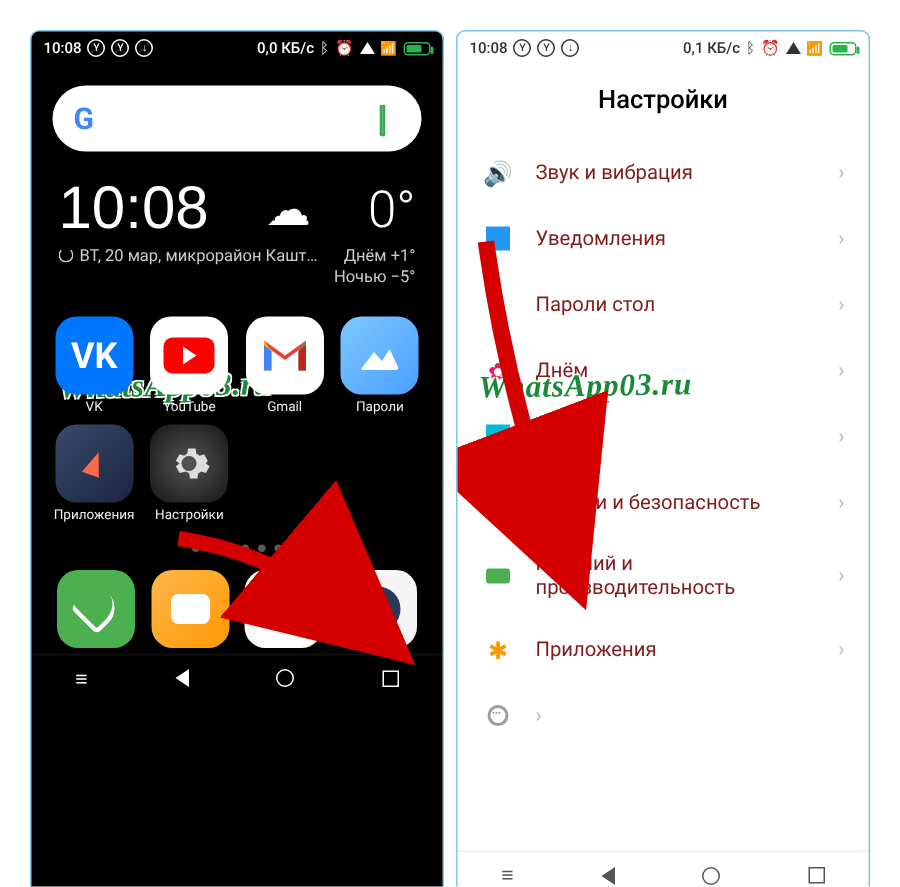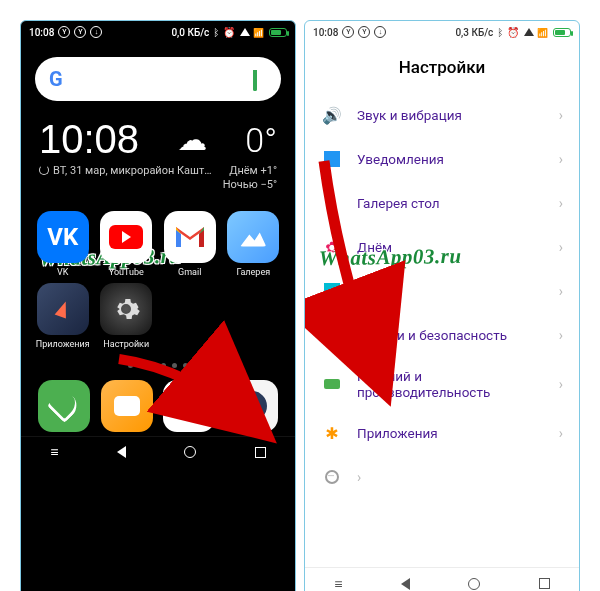--- a/index.html
+++ b/index.html
@@ -105,21 +105,21 @@
   .nav-circ{width:12px;height:12px;border:1.5px solid currentColor;border-radius:50%;}
   .nav-sq{width:11px;height:11px;border:1.5px solid currentColor;}
   .phone.dark .navbar{color:#fff;}
   .phone.light .navbar{color:#555;}
 
   
   .settings-title{text-align:center;font-size:17px;font-weight:500;padding:14px 0 16px;}
   .setting-list{}
   .setting-item{display:flex;align-items:center;padding:11px 16px;gap:14px;}
   .setting-item .sicon-box{width:22px;height:22px;display:flex;align-items:center;justify-content:center;font-size:16px;}
-  .setting-item .slabel{flex:1;font-size:13.5px;color:#4c1d95;}
+  .setting-item .slabel{flex:1;font-size:13.5px;color:#7f1d1d;}
   .setting-item .chev{color:#bbb;font-size:14px;}
   .ic-sound{color:#4caf50;}
   .ic-notif{width:16px;height:16px;background:#2196f3;}
   .ic-home{color:#3f51b5;}
   .ic-wall{color:#e91e63;}
   .ic-theme{width:16px;height:16px;background:#00bcd4;}
   .ic-lock{width:14px;height:16px;border:2px solid #9e9e9e;border-radius:3px;position:relative;}
   .ic-lock::before{content:"";position:absolute;top:-8px;left:2px;width:6px;height:8px;border:2px solid #9e9e9e;border-bottom:none;border-radius:5px 5px 0 0;}
   .ic-power{width:16px;height:10px;background:#4caf50;border-radius:2px;}
   .ic-apps{color:#ff9800;font-size:18px;}
@@ -165,21 +165,21 @@
       <span class="spacer"></span>
       <span class="mic-icon"><span class="m1"></span><span class="m2"></span></span>
     </div>
 
     <div class="clockrow">
       <span class="time">10:08</span>
       <span class="cloud">☁</span>
       <span class="temp">0°</span>
     </div>
     <div class="daterow">
-      <span><span class="refresh-icon"></span><span>ВТ, 31 мар, микрорайон Кашт…</span></span>
+      <span><span class="refresh-icon"></span><span>ВТ, 20 мар, микрорайон Кашт…</span></span>
       <span class="forecast">
         <div>Днём +1°</div>
         <div>Ночью −5°</div>
       </span>
     </div>
 
     <div class="wm" style="left:18px;top:224px;">WhatsApp03.ru</div>
 
     <div class="apps">
       <div class="app">
@@ -198,21 +198,21 @@
               <path fill="#34a853" d="M25 9v13h5V2z"></path>
               <path fill="#4285f4" d="M2 22h5V9L2 5z"></path>
               <path fill="#c5221f" d="M30 5l-5 4v13h5z"></path>
             </svg>
         </div>
         <div class="label">Gmail</div>
       </div>
 
       <div class="app">
         <div class="tile t-gallery"></div>
-        <div class="label">Галерея</div>
+        <div class="label">Пароли</div>
       </div>
       <div class="app">
         <div class="tile t-compass"></div>
         <div class="label">Приложения</div>
       </div>
       <div class="app">
         <div class="tile t-settings">
           <svg viewBox="0 0 24 24">
               <path fill="#ddd" d="M12 8a4 4 0 100 8 4 4 0 000-8zm9 4l2 1.5-2 3.5-2.4-.8a7 7 0 01-1.7 1l-.4 2.8h-4l-.4-2.8a7 7 0 01-1.7-1L7 17l-2-3.5L7 12l-2-1.5L7 7l2.4.8a7 7 0 011.7-1L11.5 4h4l.4 2.8a7 7 0 011.7 1L20 7l2 3.5z"></path>
             </svg>
@@ -278,21 +278,21 @@
 
   <div class="phone light">
     <div class="status" style="color:#333;">
       <div class="left">
         <span>10:08</span>
         <span class="sicon">Y</span>
         <span class="sicon">Y</span>
         <span class="sicon">↓</span>
       </div>
       <div class="right">
-        <span>0,3 КБ/с</span>
+        <span>0,1 КБ/с</span>
         <span>ᛒ</span>
         <span>⏰</span>
         <span class="signal"></span>
         <span class="wifi"></span>
         <span class="batt">
             <span class="fill"></span>
           </span>
       </div>
     </div>
 
@@ -306,21 +306,21 @@
       </div>
       <div class="setting-item">
         <span class="sicon-box">
             <span class="ic-notif"></span>
           </span>
         <span class="slabel">Уведомления</span>
         <span class="chev">›</span>
       </div>
       <div class="setting-item">
         <span class="sicon-box ic-home">⌂</span>
-        <span class="slabel">Галерея стол</span>
+        <span class="slabel">Пароли стол</span>
         <span class="chev">›</span>
       </div>
       <div class="setting-item">
         <span class="sicon-box ic-wall">✿</span>
         <span class="slabel">Днём</span>
         <span class="chev">›</span>
       </div>
       <div class="setting-item">
         <span class="sicon-box">
             <span class="ic-theme"></span>

